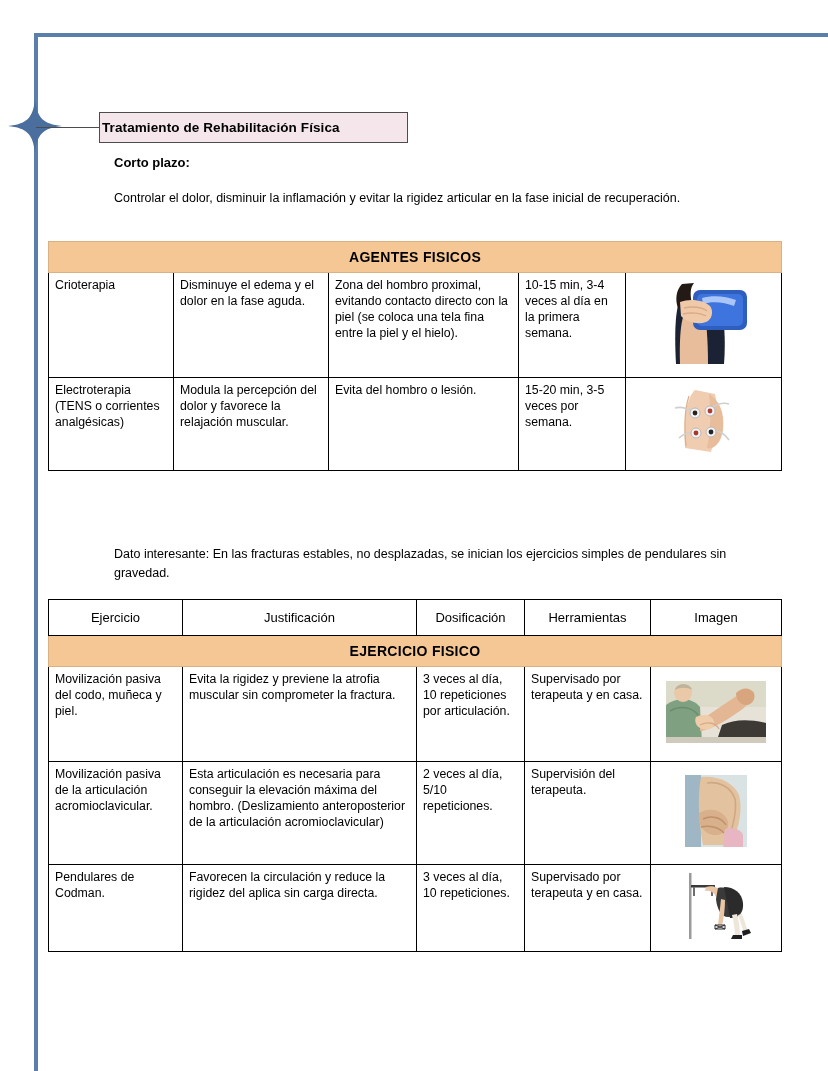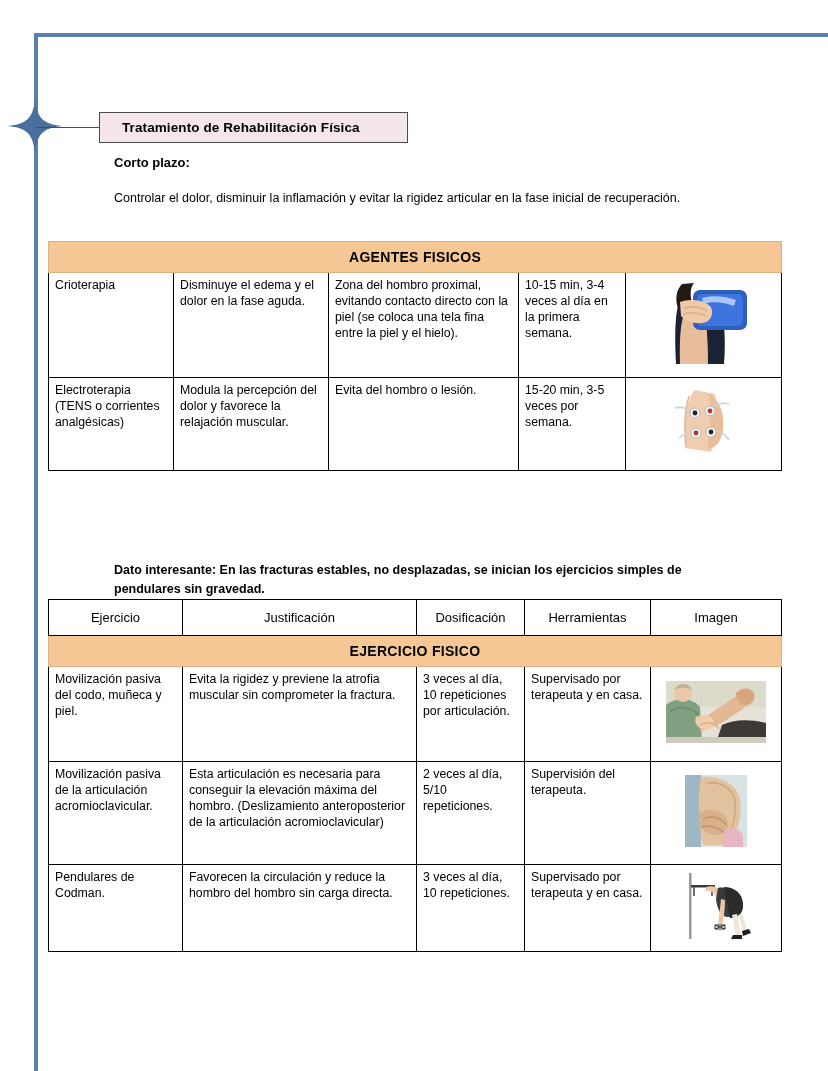--- a/index.html
+++ b/index.html
@@ -49,21 +49,21 @@
     position: absolute;
     left: 99px;
     top: 112px;
     width: 309px;
     height: 31px;
     background: #f5e6ec;
     border: 1px solid #4c4c4c;
     box-sizing: border-box;
     display: flex;
     align-items: center;
-    padding-left: 22px;
+    padding-left: 2px;
     font-size: 13.5px;
     font-weight: bold;
     letter-spacing: .1px;
   }
 
   
   .subhead {
     position: absolute;
     left: 114px;
     top: 155px;
@@ -72,21 +72,21 @@
   }
   .para {
     position: absolute;
     left: 114px;
     width: 620px;
     font-size: 12.5px;
     line-height: 19px;
     margin-top: 6px;
   }
   .para-objective { top: 183px; }
-  .para-fact { top: 555px; font-weight: bold; }
+  .para-fact { top: 539px; }
 
   
   .doc-table {
     position: absolute;
     left: 48px;
     width: 733px;
     border-collapse: collapse;
     table-layout: fixed;
     font-size: 12.3px;
   }
@@ -297,21 +297,21 @@
             <path d="M20 54 C28 52 38 54 43 60" stroke="#c09068" stroke-width="1.4" fill="none"></path>
 
             <path d="M44 56 C52 54 60 56 62 62 L62 74 L42 74 Z" fill="#e8b6c3"></path>
           </svg>
         </span>
       </td>
     </tr>
 
     <tr class="r3">
       <td>Pendulares de Codman.</td>
-      <td>Favorecen la circulación y reduce la hombro del hombro sin carga directa.</td>
+      <td>Favorecen la circulación y reduce la rigidez del aplica sin carga directa.</td>
       <td>3 veces al día, 10 repeticiones.</td>
       <td>Supervisado por terapeuta y en casa.</td>
       <td class="img-cell">
         <span class="pic">
           <svg width="72" height="70" viewBox="0 0 72 70" aria-hidden="true">
             <rect x="0" y="0" width="72" height="70" fill="#ffffff"></rect>
 
             <rect x="9" y="2" width="2.5" height="66" fill="#9a9a9a"></rect>
 
             <rect x="11" y="14" width="24" height="2.5" fill="#3a3a3a"></rect>

